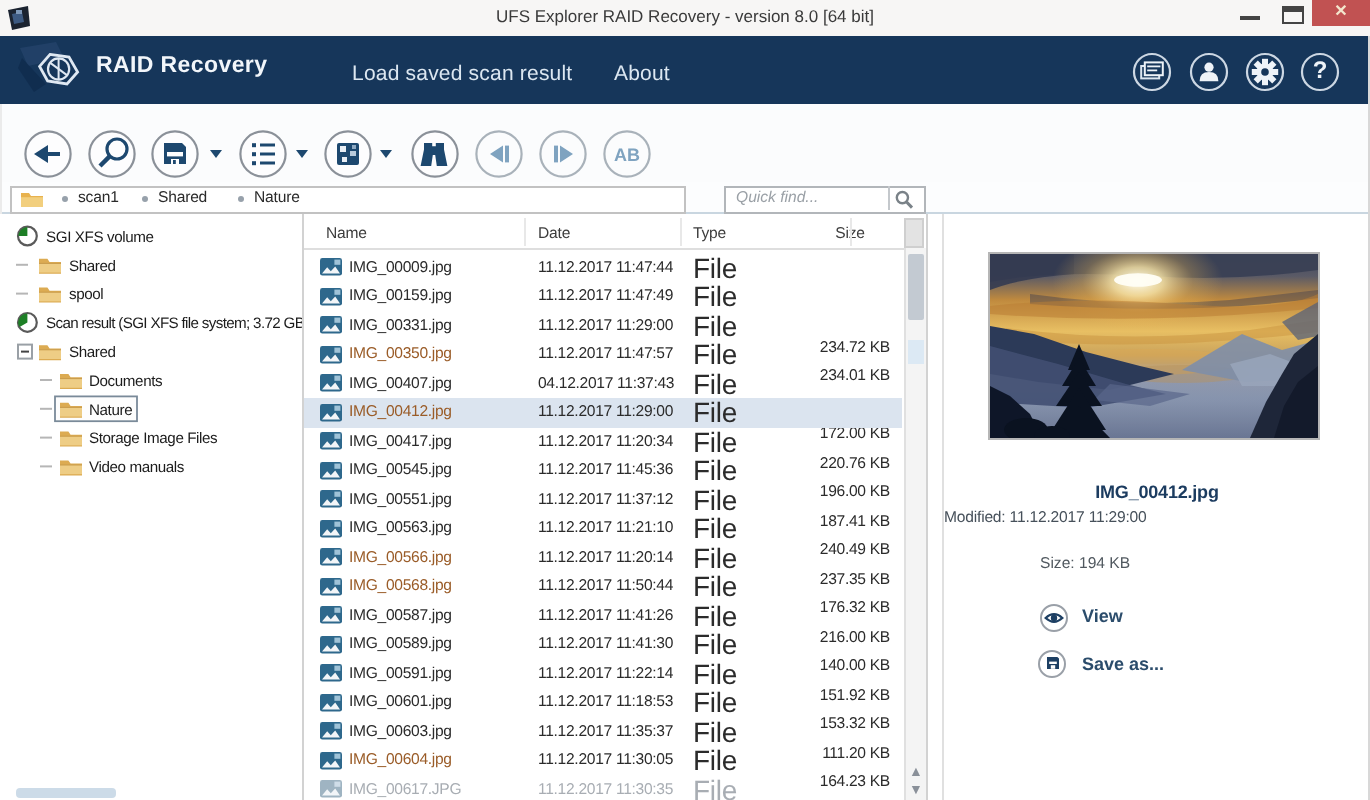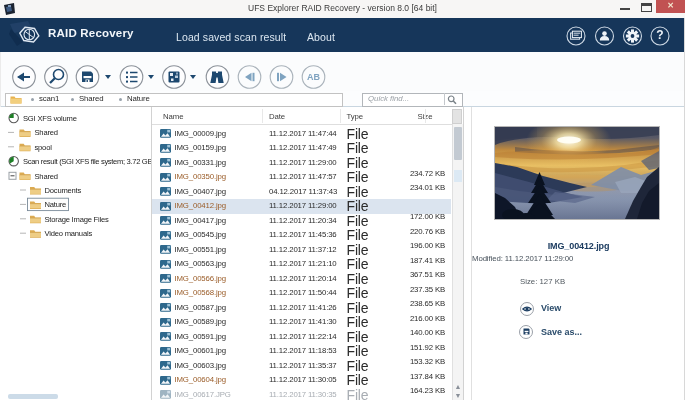--- a/index.html
+++ b/index.html
@@ -354,39 +354,39 @@
       <span class="ft">File</span>
       <span class="fs">187.41 KB</span>
     </div>
 <div class="lrow">
       <svg class="fic" width="11" height="9">
         <use href="#fico"></use>
       </svg>
       <span class="fn">IMG_00545.jpg</span>
       <span class="fd">11.12.2017 11:45:36</span>
       <span class="ft">File</span>
-      <span class="fs">367.51 KB</span>
+      <span class="fs">240.49 KB</span>
     </div>
 <div class="lrow">
       <svg class="fic" width="11" height="9">
         <use href="#fico"></use>
       </svg>
       <span class="fn">IMG_00551.jpg</span>
       <span class="fd">11.12.2017 11:37:12</span>
       <span class="ft">File</span>
       <span class="fs">237.35 KB</span>
     </div>
 <div class="lrow">
       <svg class="fic" width="11" height="9">
         <use href="#fico"></use>
       </svg>
       <span class="fn">IMG_00563.jpg</span>
       <span class="fd">11.12.2017 11:21:10</span>
       <span class="ft">File</span>
-      <span class="fs">238.65 KB</span>
+      <span class="fs">176.32 KB</span>
     </div>
 <div class="lrow org">
       <svg class="fic" width="11" height="9">
         <use href="#fico"></use>
       </svg>
       <span class="fn">IMG_00566.jpg</span>
       <span class="fd">11.12.2017 11:20:14</span>
       <span class="ft">File</span>
       <span class="fs">216.00 KB</span>
     </div>
@@ -417,21 +417,21 @@
       <span class="ft">File</span>
       <span class="fs">153.32 KB</span>
     </div>
 <div class="lrow">
       <svg class="fic" width="11" height="9">
         <use href="#fico"></use>
       </svg>
       <span class="fn">IMG_00591.jpg</span>
       <span class="fd">11.12.2017 11:22:14</span>
       <span class="ft">File</span>
-      <span class="fs">137.84 KB</span>
+      <span class="fs">111.20 KB</span>
     </div>
 <div class="lrow">
       <svg class="fic" width="11" height="9">
         <use href="#fico"></use>
       </svg>
       <span class="fn">IMG_00601.jpg</span>
       <span class="fd">11.12.2017 11:18:53</span>
       <span class="ft">File</span>
       <span class="fs">164.23 KB</span>
     </div>
@@ -520,21 +520,21 @@
   <polygon points="44.5,52 53,66 36,66"></polygon>
   <polygon points="44.5,59 56,76 33,76"></polygon>
   <polygon points="44.5,67 58,88 31,88"></polygon>
   <polygon points="44.5,76 60,92 29,92"></polygon>
   <ellipse cx="18" cy="88" rx="11" ry="6"></ellipse>
   <ellipse cx="31" cy="91" rx="9" ry="5"></ellipse>
  </g>
 </svg>
 <div class="abs" id="pname">IMG_00412.jpg</div>
 <div class="abs" id="pmod">Modified: 11.12.2017 11:29:00</div>
-<div class="abs" id="psize">Size: 127 KB</div>
+<div class="abs" id="psize">Size: 194 KB</div>
 <div class="abs pbtn-circle" style="left:519.7px;top:301.5px"></div>
 <svg class="abs" style="left:521.7px;top:304.5px" width="10" height="8" viewBox="0 0 10 8">
  <path d="M0.8,4 Q5,0.2 9.2,4 Q5,7.8 0.8,4 Z" fill="none" stroke="#1d3f63" stroke-width="1.1"></path>
  <circle cx="5" cy="4" r="1.6" fill="#1d3f63"></circle>
 </svg>
 <div class="abs pbtn-label" style="left:541px;top:303px">View</div>
 <div class="abs pbtn-circle" style="left:519.4px;top:324.7px"></div>
 <svg class="abs" style="left:522.9px;top:328.2px" width="7" height="7" viewBox="0 0 7 7">
  <path d="M0.5,0.5 h5.2 l0.8,0.8 v5.2 h-6 z" fill="#1d3f63"></path>
  <rect x="1.6" y="2.8" width="3.8" height="1.2" fill="#fff"></rect>

